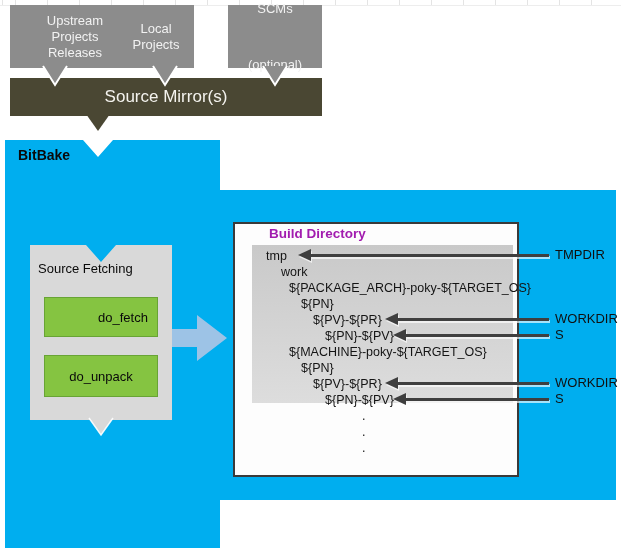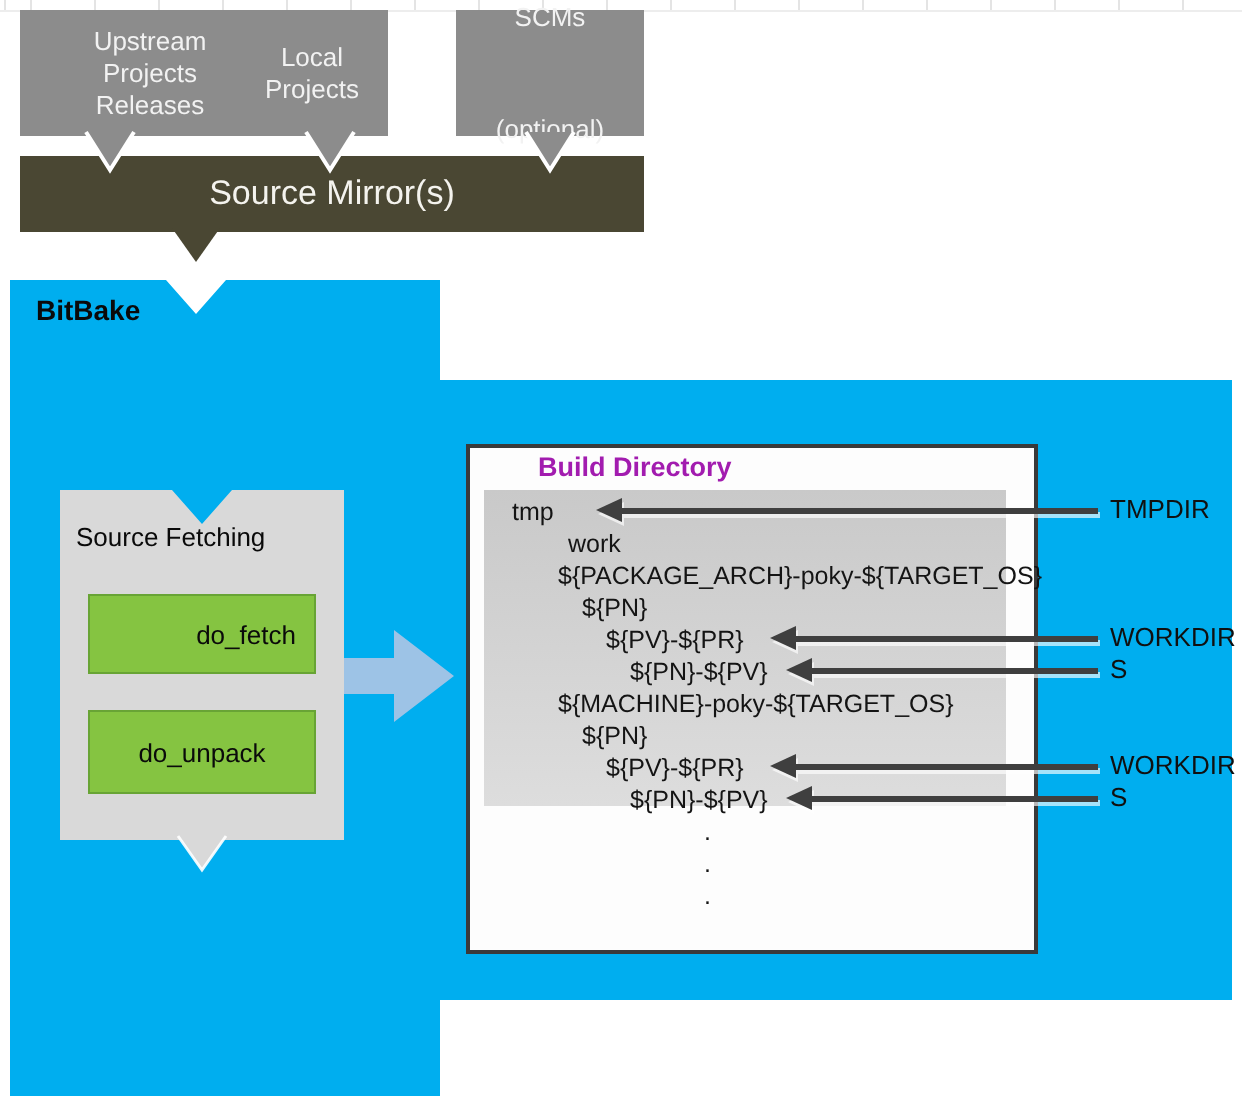--- a/index.html
+++ b/index.html
@@ -36,21 +36,21 @@
   .task{position:absolute;left:14px;width:114px;background:var(--green);border:1px solid var(--greenborder);
     box-sizing:border-box;display:flex;align-items:center;justify-content:center;font-size:13px;color:#0a0a0a;}
   .task1{top:52px;height:40px;padding-left:44px;}
   .task2{top:110px;height:42px;}
   .flow-arrow{position:absolute;left:172px;top:313px;}
   .flow-arrow polygon{fill:var(--arrowblue);}
   
   .build-box{position:absolute;left:233px;top:222px;width:286px;height:255px;box-sizing:border-box;
     background:#fdfdfd;border:2px solid #3a3a3a;}
   .build-title{position:absolute;left:14px;top:2px;font-size:13.5px;font-weight:bold;color:#a21caf;margin-left:20px;}
-  .inner-gray{position:absolute;left:7px;top:21px;width:261px;height:158px;
+  .inner-gray{position:absolute;left:17px;top:21px;width:261px;height:158px;
     background:linear-gradient(to bottom,#c9c9c9,#dddddd);}
   .tree{position:absolute;left:0;top:3px;right:0;}
   .tree-row{height:16px;line-height:16px;font-size:12.5px;white-space:nowrap;color:#141414;}
   
   .ptr-arrow{position:absolute;height:13px;filter:drop-shadow(1px 2px 0 rgba(255,255,255,.65));}
   .ptr-head{position:absolute;left:0;top:0;width:0;height:0;
     border-top:6.5px solid transparent;border-bottom:6.5px solid transparent;border-right:13px solid var(--dark);}
   .ptr-shaft{position:absolute;left:12px;right:0;top:5px;height:3px;background:var(--dark);}
   .ptr-label{position:absolute;left:555px;height:16px;line-height:16px;font-size:13px;color:#101010;}
 </style>
@@ -110,21 +110,21 @@
 
   <svg class="flow-arrow" width="57" height="50">
     <polygon points="0,16 25,16 25,2 55,25 25,48 25,34 0,34"></polygon>
   </svg>
 
   <div class="build-box">
     <div class="build-title">Build Directory</div>
     <div class="inner-gray">
       <div class="tree" id="tree">
           <div class="tree-row" style="padding-left: 14px;">tmp</div>
-          <div class="tree-row" style="padding-left: 42px;">work</div>
+          <div class="tree-row" style="padding-left: 29px;">work</div>
           <div class="tree-row" style="padding-left: 37px;">${PACKAGE_ARCH}-poky-${TARGET_OS}</div>
           <div class="tree-row" style="padding-left: 49px;">${PN}</div>
           <div class="tree-row" style="padding-left: 61px;">${PV}-${PR}</div>
           <div class="tree-row" style="padding-left: 73px;">${PN}-${PV}</div>
           <div class="tree-row" style="padding-left: 37px;">${MACHINE}-poky-${TARGET_OS}</div>
           <div class="tree-row" style="padding-left: 49px;">${PN}</div>
           <div class="tree-row" style="padding-left: 61px;">${PV}-${PR}</div>
           <div class="tree-row" style="padding-left: 73px;">${PN}-${PV}</div>
           <div class="tree-row" style="padding-left: 110px;">.</div>
           <div class="tree-row" style="padding-left: 110px;">.</div>

